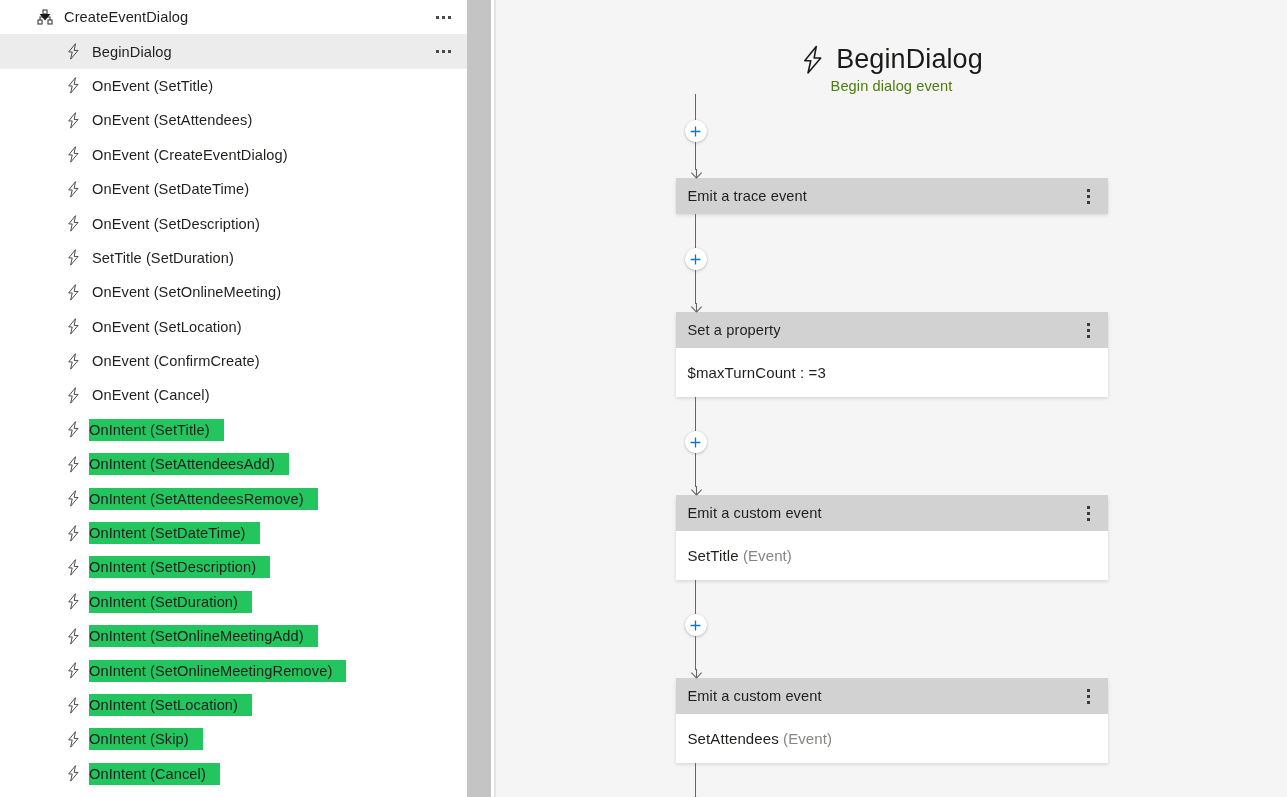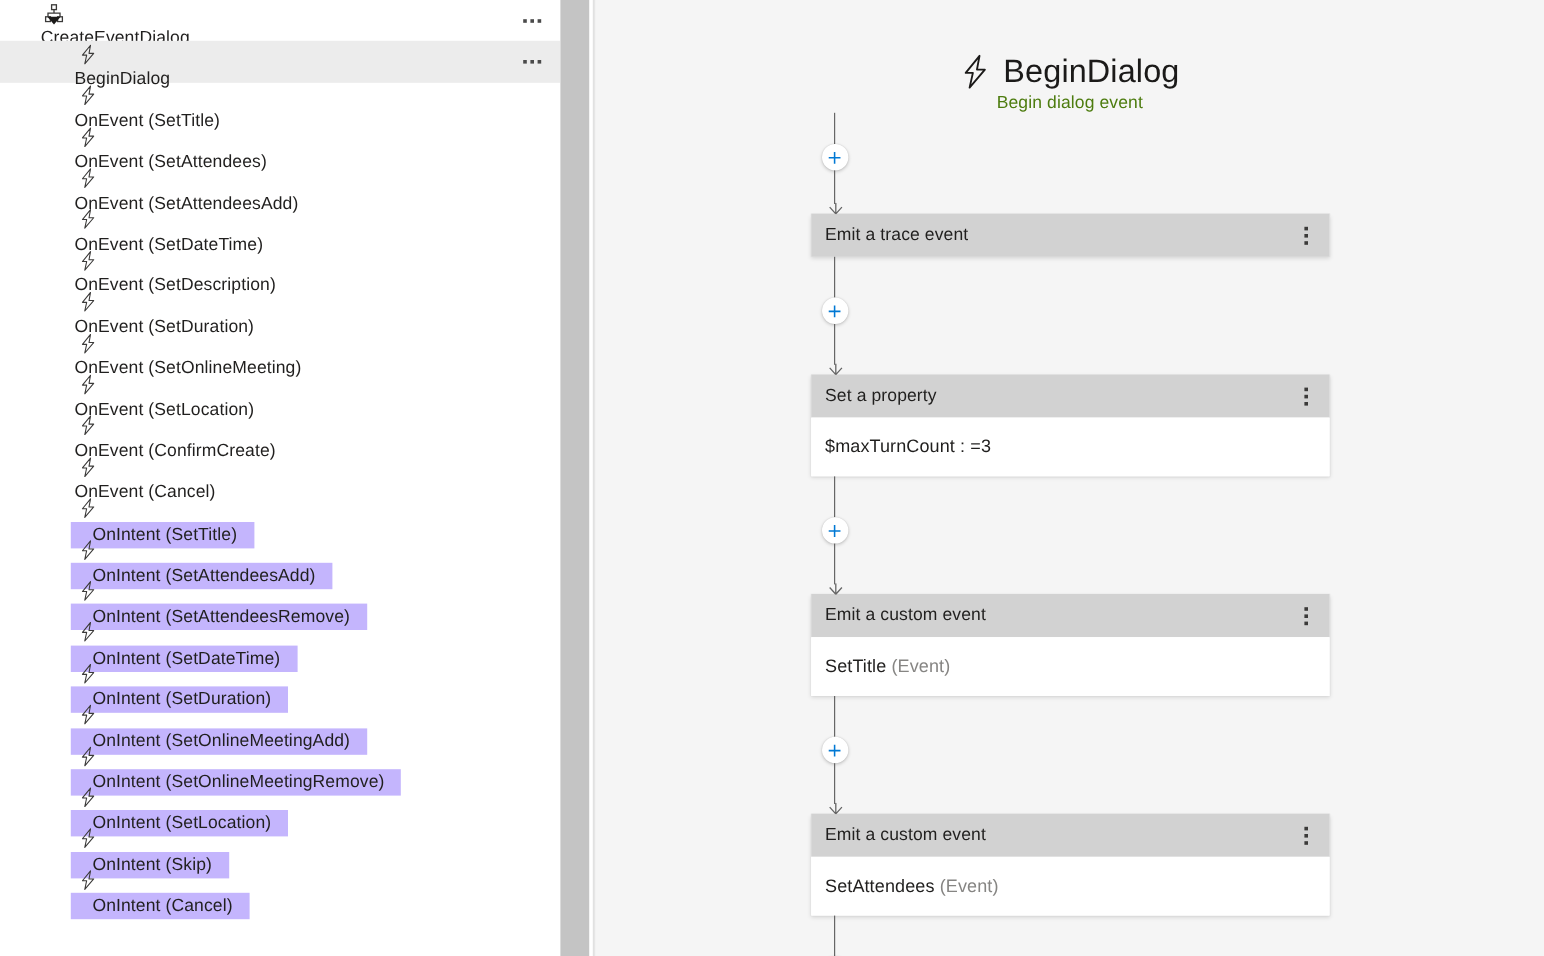--- a/index.html
+++ b/index.html
@@ -23,24 +23,23 @@
     background: #ffffff;
     overflow: hidden;
     flex: 0 0 467px;
   }
   .tree { padding-top: 0px; }
 
   .tree-row {
     position: relative;
     height: 34.4px;
     display: flex;
-    align-items: flex-start;
+    align-items: center;
     padding-left: 0px;
     white-space: nowrap;
-    flex-direction: column;
   }
   .tree-row.root { padding-left: 34px; }
   .tree-row.child { padding-left: 62px; }
   .tree-row.selected { background: #ececec; }
 
   .twisty {
     position: absolute;
     left: 38px; top: 50%;
     transform: translateY(-50%);
     width: 14px; height: 14px;
@@ -56,22 +55,22 @@
   }
   .node-icon svg { display: block; }
 
   .tree-label {
     font-size: 14.6px;
     color: #201f1e;
     letter-spacing: 0.1px;
     line-height: 20px;
   }
   .tree-label.hl {
-    background: #c4b5fd;
-    padding: 1px 14px 1px 18px;
+    background: #22c55e;
+    padding: 1px 14px 1px 0;
     margin-left: -3px;
   }
 
   .row-ellipsis {
     position: absolute;
     right: 12px; top: 50%;
     transform: translateY(-50%);
     width: 24px; height: 16px;
     display: flex; align-items: center; justify-content: center;
     gap: 3px;
@@ -279,21 +278,21 @@
             </svg>
           </span>
           <span class="tree-label">OnEvent (SetAttendees)</span>
         </div>
         <div class="tree-row child">
           <span class="node-icon">
             <svg width="15" height="19" viewBox="0 0 20 24" fill="none">
               <path d="M12.6 1.6 L3.6 12.6 H8.3 L6.2 22.2 L16.1 10.6 H10.9 L12.6 1.6 Z" stroke="#3b3a39" stroke-width="1.2" stroke-linejoin="round" fill="none"></path>
             </svg>
           </span>
-          <span class="tree-label">OnEvent (SetAttendeesAdd)</span>
+          <span class="tree-label">OnEvent (CreateEventDialog)</span>
         </div>
         <div class="tree-row child">
           <span class="node-icon">
             <svg width="15" height="19" viewBox="0 0 20 24" fill="none">
               <path d="M12.6 1.6 L3.6 12.6 H8.3 L6.2 22.2 L16.1 10.6 H10.9 L12.6 1.6 Z" stroke="#3b3a39" stroke-width="1.2" stroke-linejoin="round" fill="none"></path>
             </svg>
           </span>
           <span class="tree-label">OnEvent (SetDateTime)</span>
         </div>
         <div class="tree-row child">
@@ -303,21 +302,21 @@
             </svg>
           </span>
           <span class="tree-label">OnEvent (SetDescription)</span>
         </div>
         <div class="tree-row child">
           <span class="node-icon">
             <svg width="15" height="19" viewBox="0 0 20 24" fill="none">
               <path d="M12.6 1.6 L3.6 12.6 H8.3 L6.2 22.2 L16.1 10.6 H10.9 L12.6 1.6 Z" stroke="#3b3a39" stroke-width="1.2" stroke-linejoin="round" fill="none"></path>
             </svg>
           </span>
-          <span class="tree-label">OnEvent (SetDuration)</span>
+          <span class="tree-label">SetTitle (SetDuration)</span>
         </div>
         <div class="tree-row child">
           <span class="node-icon">
             <svg width="15" height="19" viewBox="0 0 20 24" fill="none">
               <path d="M12.6 1.6 L3.6 12.6 H8.3 L6.2 22.2 L16.1 10.6 H10.9 L12.6 1.6 Z" stroke="#3b3a39" stroke-width="1.2" stroke-linejoin="round" fill="none"></path>
             </svg>
           </span>
           <span class="tree-label">OnEvent (SetOnlineMeeting)</span>
         </div>
         <div class="tree-row child">
@@ -368,20 +367,28 @@
           </span>
           <span class="tree-label hl">OnIntent (SetAttendeesRemove)</span>
         </div>
         <div class="tree-row child">
           <span class="node-icon">
             <svg width="15" height="19" viewBox="0 0 20 24" fill="none">
               <path d="M12.6 1.6 L3.6 12.6 H8.3 L6.2 22.2 L16.1 10.6 H10.9 L12.6 1.6 Z" stroke="#3b3a39" stroke-width="1.2" stroke-linejoin="round" fill="none"></path>
             </svg>
           </span>
           <span class="tree-label hl">OnIntent (SetDateTime)</span>
+        </div>
+        <div class="tree-row child">
+          <span class="node-icon">
+            <svg width="15" height="19" viewBox="0 0 20 24" fill="none">
+              <path d="M12.6 1.6 L3.6 12.6 H8.3 L6.2 22.2 L16.1 10.6 H10.9 L12.6 1.6 Z" stroke="#3b3a39" stroke-width="1.2" stroke-linejoin="round" fill="none"></path>
+            </svg>
+          </span>
+          <span class="tree-label hl">OnIntent (SetDescription)</span>
         </div>
         <div class="tree-row child">
           <span class="node-icon">
             <svg width="15" height="19" viewBox="0 0 20 24" fill="none">
               <path d="M12.6 1.6 L3.6 12.6 H8.3 L6.2 22.2 L16.1 10.6 H10.9 L12.6 1.6 Z" stroke="#3b3a39" stroke-width="1.2" stroke-linejoin="round" fill="none"></path>
             </svg>
           </span>
           <span class="tree-label hl">OnIntent (SetDuration)</span>
         </div>
         <div class="tree-row child">

